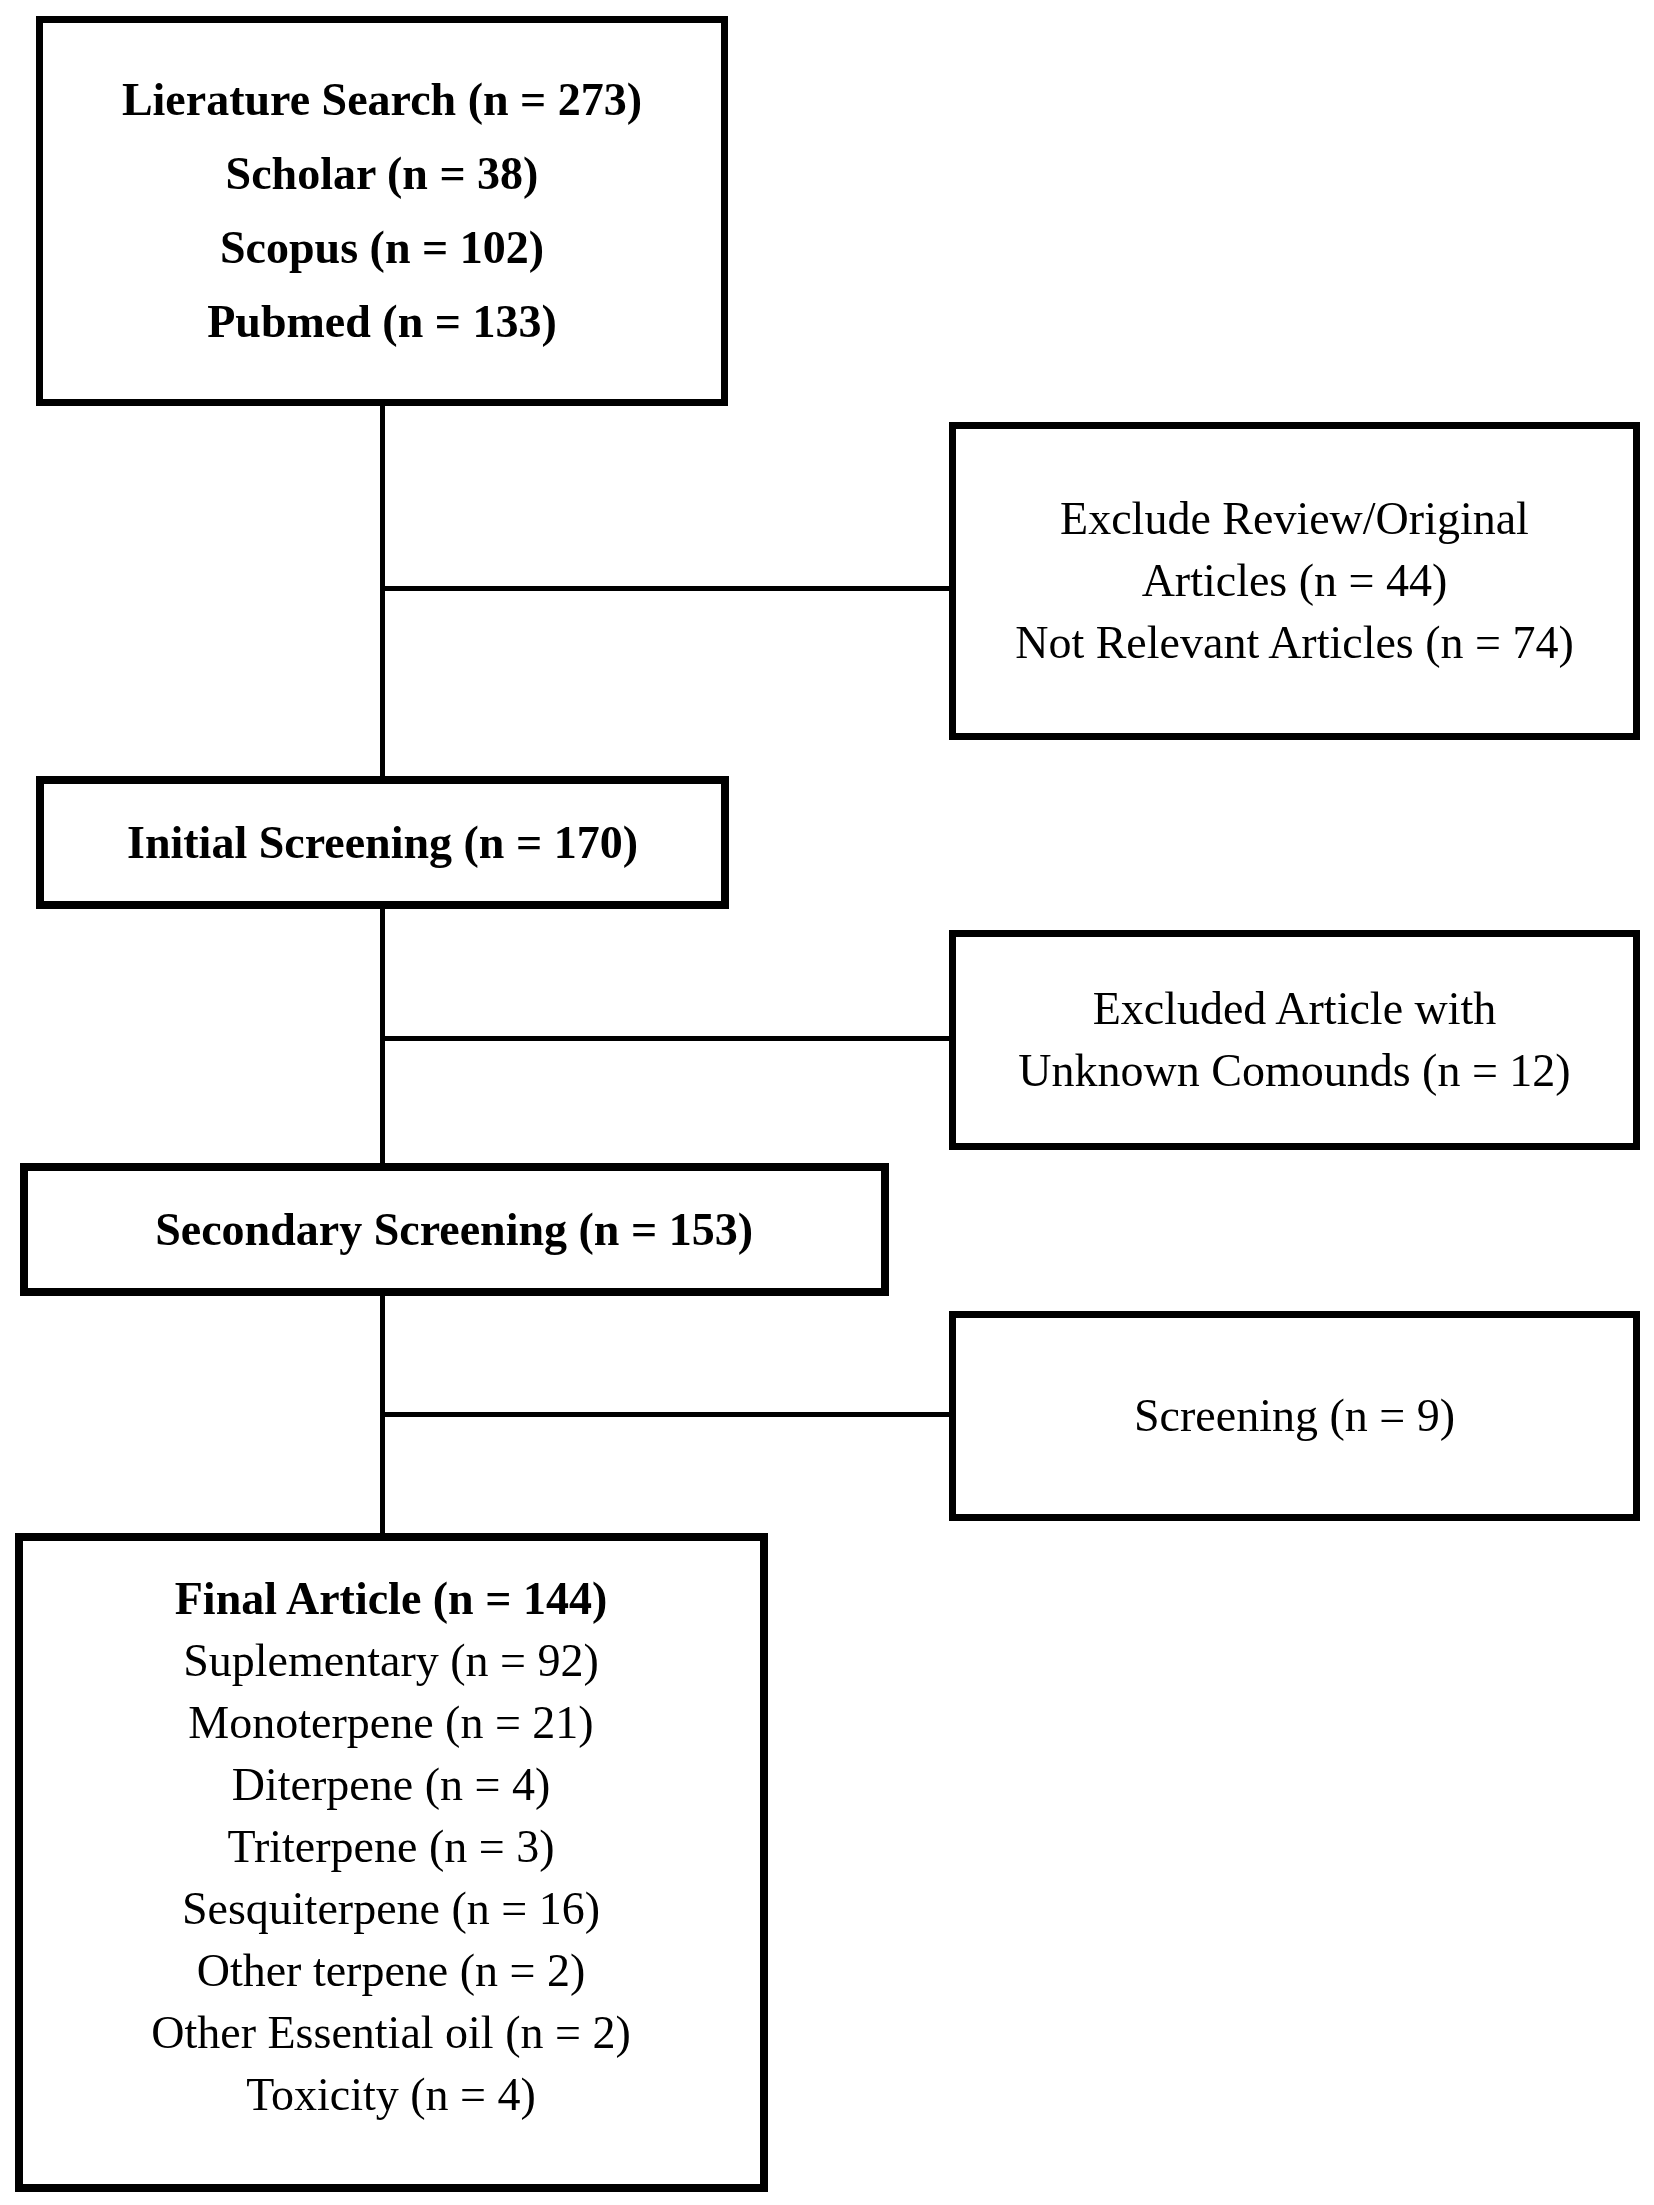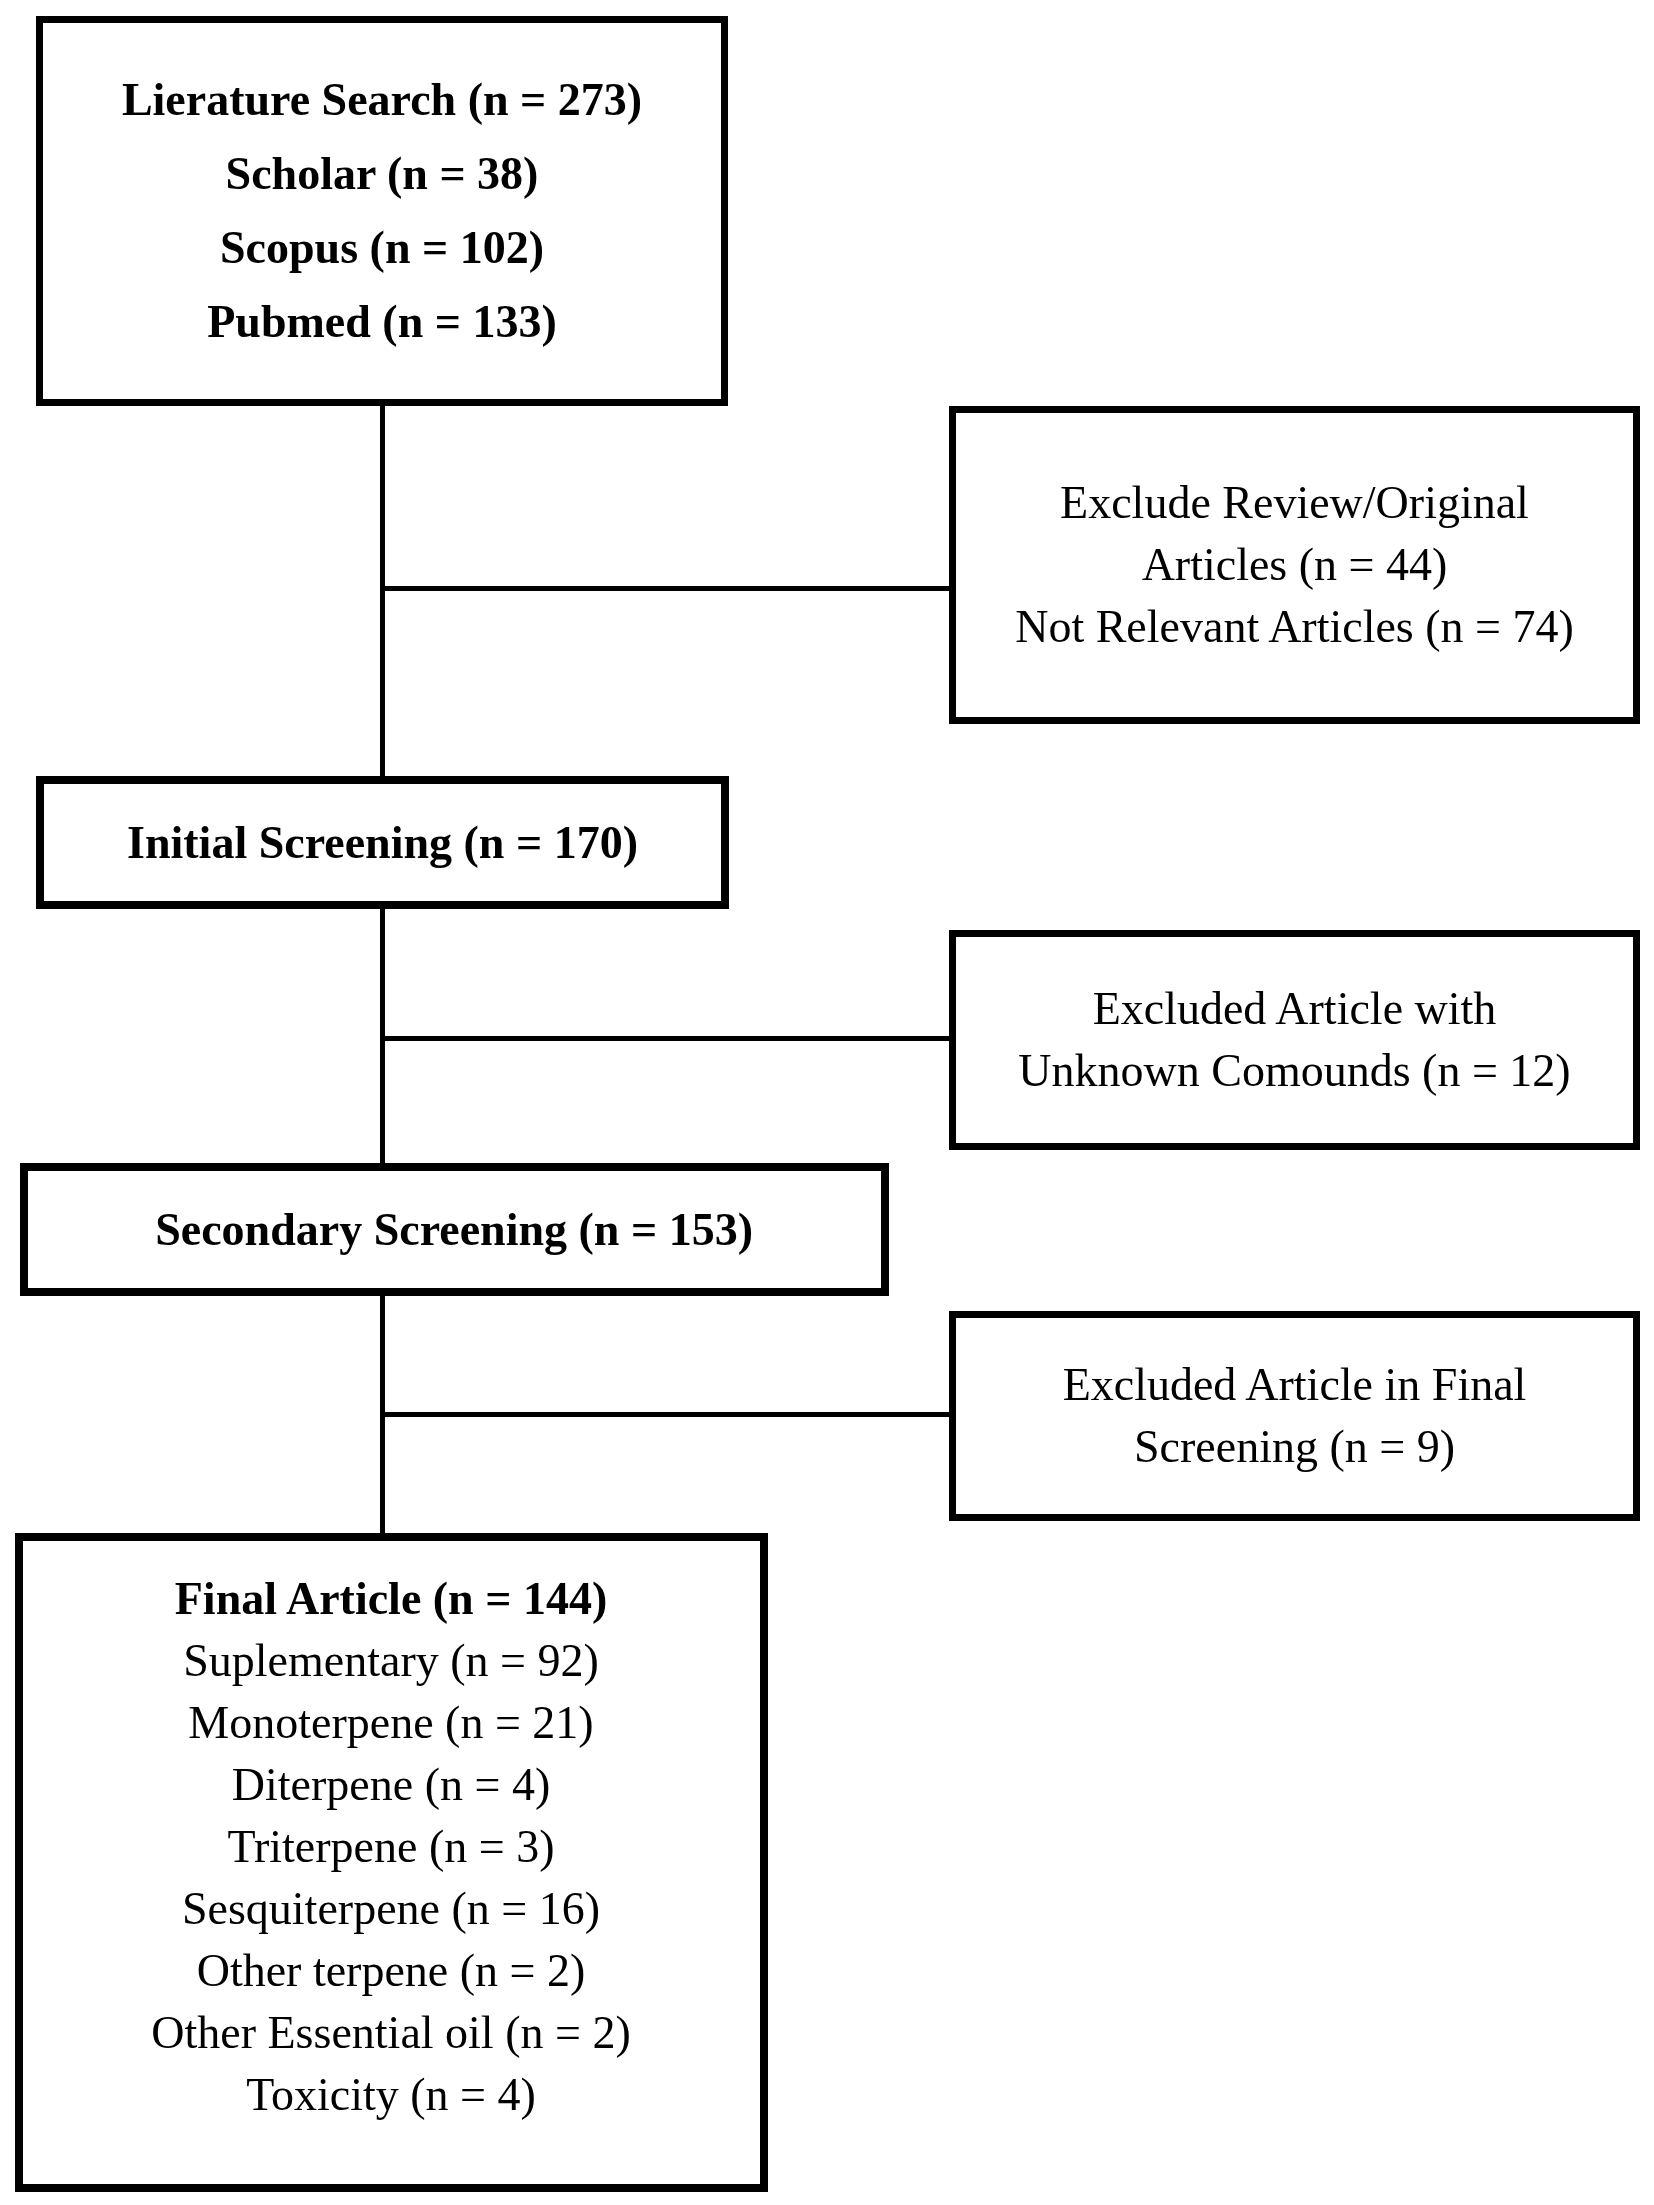--- a/index.html
+++ b/index.html
@@ -36,21 +36,21 @@
   .conn {
     position: absolute;
     background: #000000;
   }
   
   #box-literature { left: 36px;   top: 16px;   width: 692px;  height: 390px; border-width: 7.3px; gap: 12px; }
   #box-initial    { left: 36px;   top: 776px; width: 693px;  height: 133px; border-width: 8.7px; }
   #box-secondary  { left: 19.6px;   top: 1163px; width: 869px; height: 133px; border-width: 8.7px; }
   #box-final      { left: 14.5px;   top: 1533px; width: 753px; height: 659px; border-width: 8px;
                     justify-content: flex-start; padding-top: 27px; }
-  #box-excl-a     { left: 949px; top: 406px;  width: 691px;  height: 318px; border-width: 7.3px; }
+  #box-excl-a     { left: 949px; top: 422px;  width: 691px;  height: 318px; border-width: 7.3px; }
   #box-excl-b     { left: 949px; top: 930px; width: 691px;  height: 220px; border-width: 7.3px; }
   #box-excl-c     { left: 949px; top: 1311px; width: 691px;  height: 210px; border-width: 7.3px; }
 
   #conn-v1 { left: 380px; top: 406px;  width: 5.1px;   height: 372px; }
   #conn-v2 { left: 380px; top: 908px; width: 5.1px;   height: 256px; }
   #conn-v3 { left: 380px; top: 1294px; width: 5.1px;   height: 240px; }
   #conn-h1 { left: 382px; top: 586px;  width: 568px; height: 5.1px; }
   #conn-h2 { left: 382px; top: 1036px; width: 568px; height: 5.1px; }
   #conn-h3 { left: 382px; top: 1412px; width: 568px; height: 5.1px; }
 </style>
@@ -79,21 +79,20 @@
   <div class="box" id="box-excl-b">
     <div class="line">Excluded Article with</div>
     <div class="line">Unknown Comounds (n = 12)</div>
   </div>
 
   <div class="box" id="box-secondary">
     <div class="line bold">Secondary Screening (n = 153)</div>
   </div>
 
   <div class="box" id="box-excl-c">
-    <div class="line">Excluded Article in Final</div>
     <div class="line">Screening (n = 9)</div>
   </div>
 
   <div class="box" id="box-final">
     <div class="line bold">Final Article (n = 144)</div>
     <div class="line">Suplementary (n = 92)</div>
     <div class="line">Monoterpene (n = 21)</div>
     <div class="line">Diterpene (n = 4)</div>
     <div class="line">Triterpene (n = 3)</div>
     <div class="line">Sesquiterpene (n = 16)</div>

